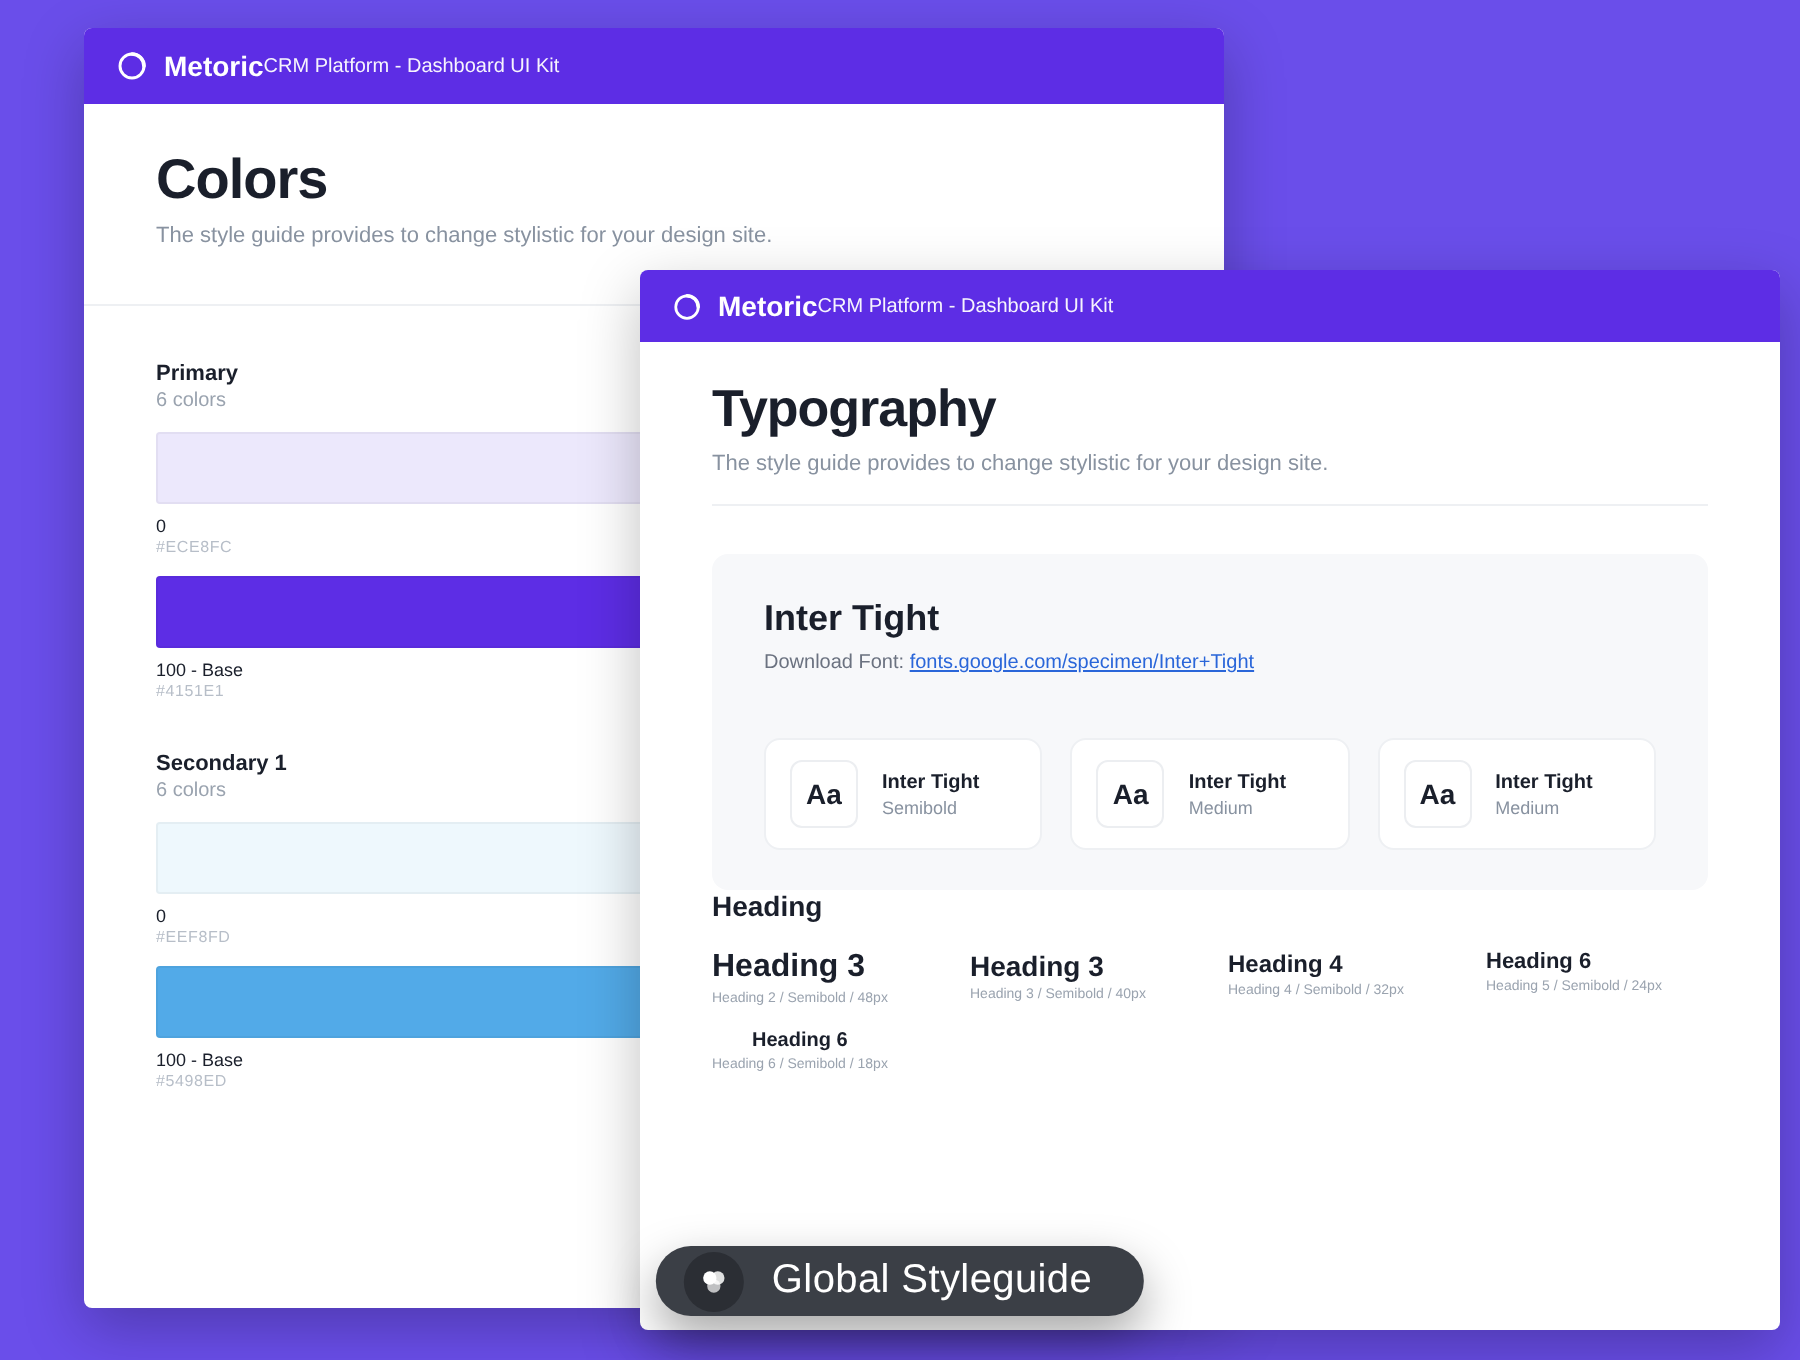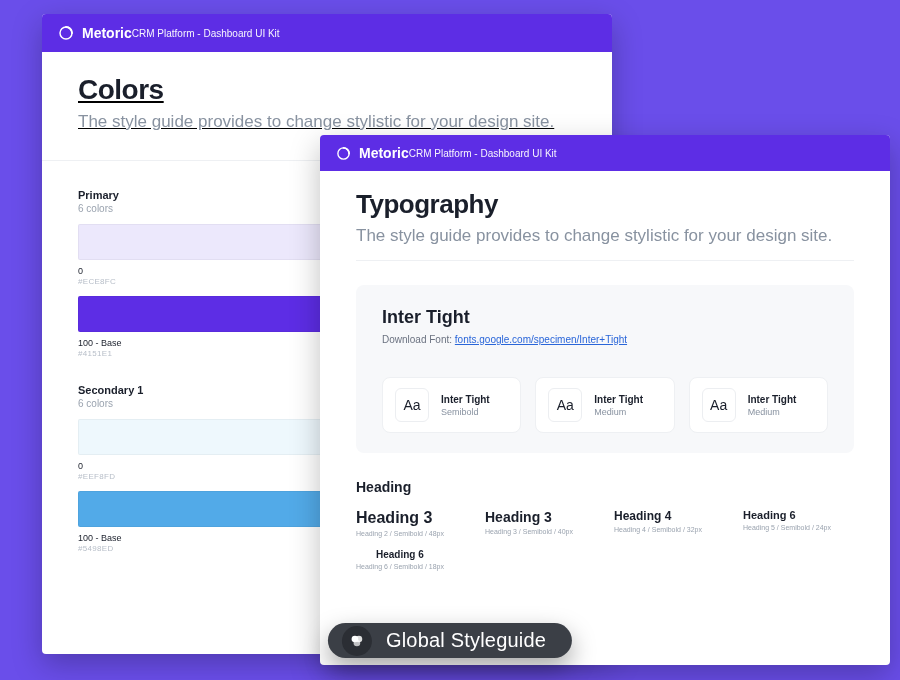--- a/index.html
+++ b/index.html
@@ -7,44 +7,44 @@
   .stage { position: relative; width: 900px; height: 680px; background: #6a4eea; }
   .card { position: absolute; background: #fff; border-radius: 4px; box-shadow: 0 10px 30px rgba(0,0,0,.25); overflow: hidden; }
   .card-colors { left: 42px; top: 14px; width: 570px; height: 640px; }
   .card-typo   { left: 320px; top: 135px; width: 570px; height: 530px; }
   .banner { background: #5d2de5; color: #fff; display: flex; align-items: center; justify-content: flex-start; padding: 0 16px; }
   .card-colors .banner { height: 38px; }
   .card-typo   .banner { height: 36px; }
   .brand { display: flex; align-items: center; gap: 8px; font-weight: 600; font-size: 14px; }
   .brand svg { display: block; }
   .banner-sub { font-size: 10px; opacity: .95; }
-  .section-head { padding: 22px 48px 16px 36px; text-decoration: underline; }
+  .section-head { padding: 22px 48px 16px 36px; }
   .section-title { font-size: 28px; font-weight: 800; color: #1a1f2b; letter-spacing: -0.5px; }
-  .section-desc { font-size: 17px; color: #8892a0; margin-top: 6px; }
+  .section-desc { font-size: 11px; color: #8892a0; margin-top: 6px; }
   .divider { height: 1px; background: #eef0f3; margin: 12px 0 0 0; }
   .colors-body { padding: 28px 36px 0 36px; }
   .group-title { font-size: 11px; font-weight: 700; color: #1a1f2b; }
   .group-sub { font-size: 10px; color: #9aa3af; margin-top: 2px; }
   .swatch-grid { display: grid; grid-template-columns: 1fr 1fr; gap: 10px 10px; margin-top: 10px; }
   .swatch { }
   .swatch .chip { height: 36px; border-radius: 2px; border: 1px solid rgba(0,0,0,.04); }
   .swatch .label { font-size: 9px; color: #1a1f2b; margin-top: 6px; }
   .swatch .hex { font-size: 8px; color: #b7bec8; margin-top: 1px; letter-spacing: .3px; }
   .typo-body { padding: 18px 36px 0 36px; }
   .typo-body .section-title { font-size: 26px; }
   .font-panel { background: #f7f8fa; border-radius: 8px; padding: 22px 26px 20px 26px; margin-top: 24px; }
   .font-name { font-size: 18px; font-weight: 700; color: #1a1f2b; }
   .font-dl { font-size: 10px; color: #6b7280; margin-top: 6px; }
   .font-dl a { color: #2a66d9; text-decoration: underline; }
   .weight-row { display: grid; grid-template-columns: repeat(3, 1fr); gap: 14px; margin-top: 32px; }
   .weight-card { background: #fff; border: 1px solid #eef0f3; border-radius: 8px; padding: 10px 12px; display: flex; align-items: center; gap: 12px; }
-  .aa-tile { width: 34px; height: 34px; background: #fff; border: 1px solid #eceef1; border-radius: 6px; display: flex; align-items: center; justify-content: center; font-weight: 400; font-size: 14px; color: #1a1f2b; }
+  .aa-tile { width: 34px; height: 34px; background: #fff; border: 1px solid #eceef1; border-radius: 6px; display: flex; align-items: center; justify-content: center; font-weight: 700; font-size: 14px; color: #1a1f2b; }
   .weight-meta .wname { font-size: 10px; font-weight: 700; color: #1a1f2b; }
   .weight-meta .wsub  { font-size: 9px; color: #8892a0; margin-top: 2px; }
-  .heading-block { margin-top: 26px; }
+  .heading-block { }
   .heading-label { font-size: 14px; font-weight: 700; color: #1a1f2b; }
   .heading-grid { display: grid; grid-template-columns: repeat(4, 1fr); gap: 12px 18px; margin-top: 14px; }
   .h-item .h-title { font-weight: 700; color: #1a1f2b; }
   .h1 .h-title { font-size: 18px; } .h2 .h-title { font-size: 16px; }
   .h3 .h-title { font-size: 14px; } .h4 .h-title { font-size: 12px; }
   .h5 .h-title { font-size: 11px; } .h6 .h-title { font-size: 10px; padding-left: 20px; }
   .h-item .h-sub { font-size: 7px; color: #9aa3af; margin-top: 3px; }
   .pill { position: absolute; left: 50%; transform: translateX(-50%); bottom: 22px; background: #3b3f46; color: #fff; height: 35px; border-radius: 999px; display: flex; align-items: center; gap: 14px; padding: 0 26px 0 14px; box-shadow: 0 10px 24px rgba(0,0,0,.35); }
   .pill .pill-icon { width: 30px; height: 30px; border-radius: 50%; background: #2b2e34; display: flex; align-items: center; justify-content: center; }
   .pill .pill-text { font-size: 20px; font-weight: 500; letter-spacing: .2px; }

